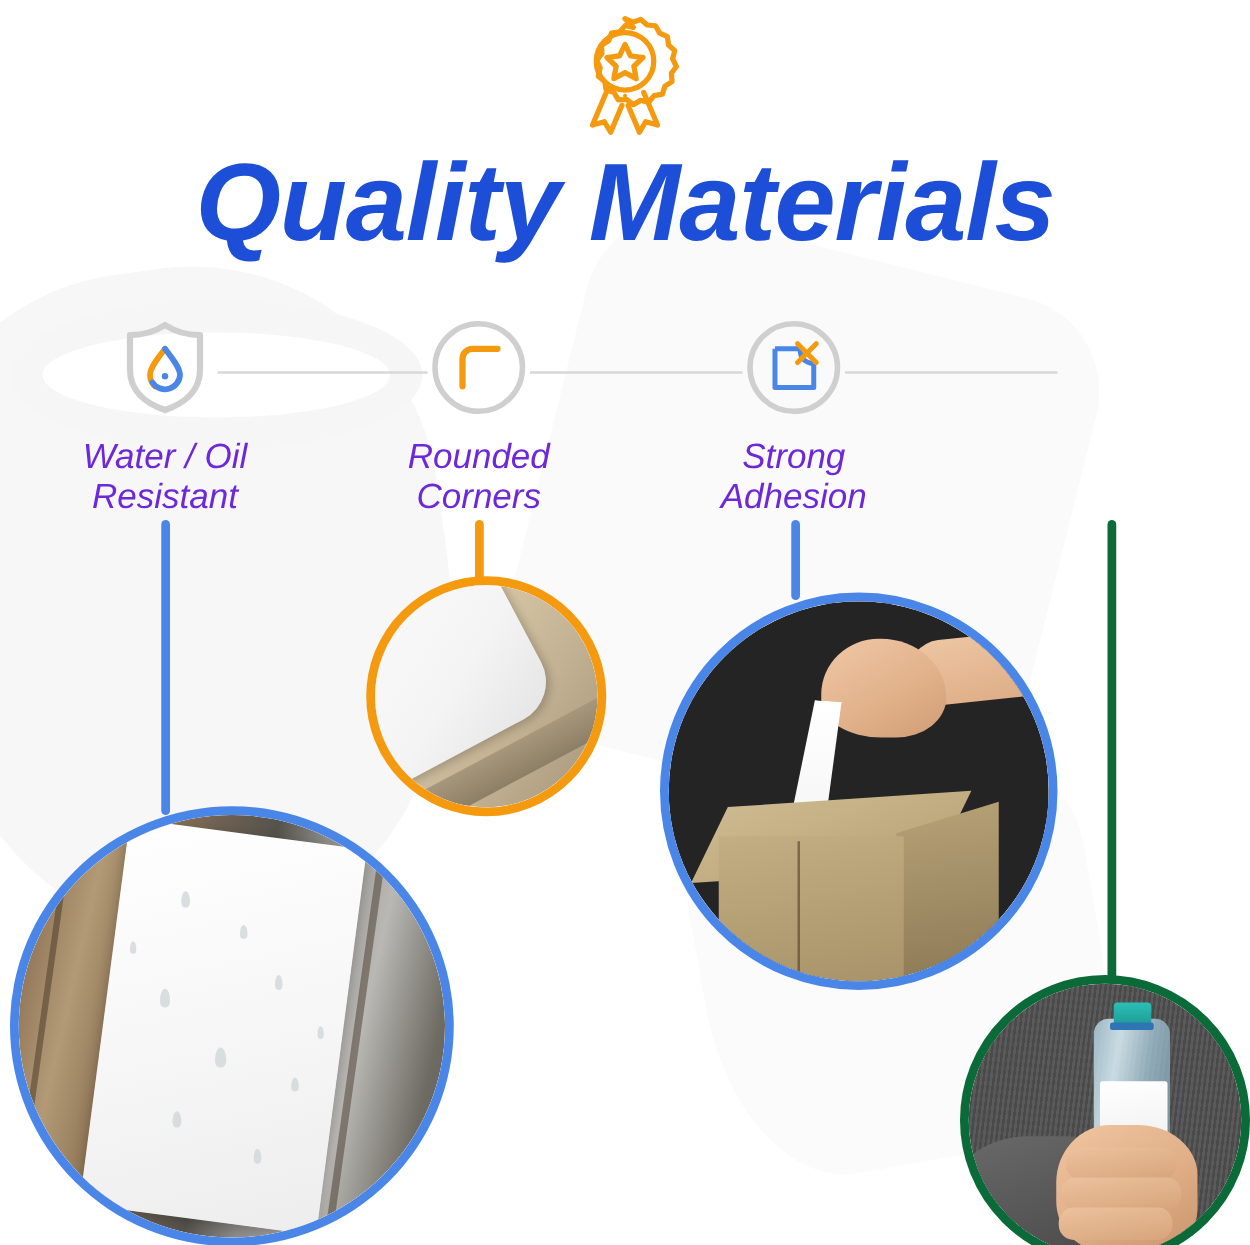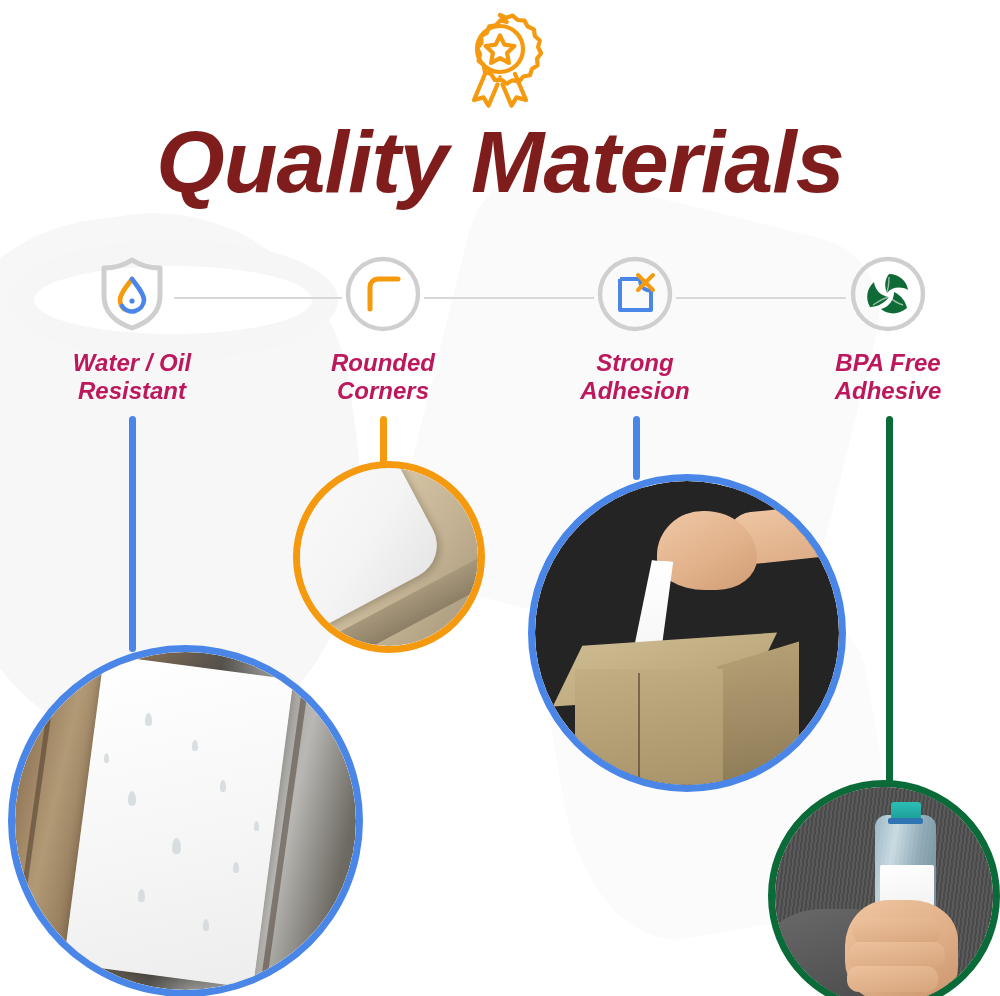--- a/index.html
+++ b/index.html
@@ -65,44 +65,44 @@
   
   .headline {
     position: absolute;
     left: 0; top: 118px;
     width: 1000px;
     text-align: center;
     font-size: 88px;
     font-weight: bold;
     font-style: italic;
     letter-spacing: -1px;
-    color: #7f1d1d;
+    color: #1d4ed8;
     line-height: 1;
     white-space: nowrap;
   }
 
   
   .feature {
     position: absolute;
     top: 255px;
     width: 190px;
     text-align: center;
   }
   .feature .circle {
     width: 78px;
     height: 78px;
     margin: 0 auto;
     position: relative;
   }
   .feature .label {
     margin-top: 16px;
-    font-size: 24px;
-    font-weight: bold;
+    font-size: 28px;
+    font-weight: normal;
     font-style: italic;
-    color: #be185d;
+    color: #6d28d9;
     line-height: 1.16;
     white-space: pre-line;
   }
 
   
   .f1 { left: 37px;  }
   .f2 { left: 288px; }
   .f3 { left: 540px; }
   .f4 { left: 793px; }
 
@@ -388,39 +388,20 @@
     <div class="circle">
       <svg viewBox="0 0 78 78" width="78" height="78">
         <circle cx="39" cy="39" r="35" fill="none" stroke="#cfcfcf" stroke-width="4.4"></circle>
         <path d="M26 54 L26 32 a8 8 0 0 1 8-8 L54 24" fill="none" stroke="#f59a0f" stroke-width="5" stroke-linecap="round"></path>
       </svg>
     </div>
     <div class="label">Rounded
 Corners</div>
   </div>
 
-  <div class="feature f4">
-    <div class="circle">
-      <svg viewBox="0 0 78 78" width="78" height="78">
-        <circle cx="39" cy="39" r="35" fill="none" stroke="#cfcfcf" stroke-width="4.4"></circle>
-        <g fill="#0f6b36">
-          <path d="M40 19 c10 0 18 7 19 16 c-7 -4 -16 -3 -21 3 c-3 -7 -2 -14 2 -19z"></path>
-          <path d="M21 52 c-5 -9 -3 -19 4 -25 c1 8 7 14 15 15 c-4 6 -12 10 -19 10z"></path>
-          <path d="M58 53 c-8 7 -19 7 -26 1 c8 -2 13 -9 13 -17 c7 3 12 10 13 16z"></path>
-        </g>
-        <g fill="none" stroke="#ffffff" stroke-width="1.4" opacity=".55">
-          <path d="M40 22 c0 7 -1 13 -3 17"></path>
-          <path d="M24 50 c6 -4 11 -7 16 -8"></path>
-          <path d="M54 50 c-6 -2 -11 -5 -14 -9"></path>
-        </g>
-      </svg>
-    </div>
-    <div class="label">BPA Free
-Adhesive</div>
-  </div>
 
   <div class="stem stem-blue1"></div>
   <div class="stem stem-orange"></div>
   <div class="stem stem-blue2"></div>
   <div class="stem stem-green"></div>
 
   <div class="bubble b2">
     <div class="inner">
       <div class="scene">
         <div class="kraft"></div>

